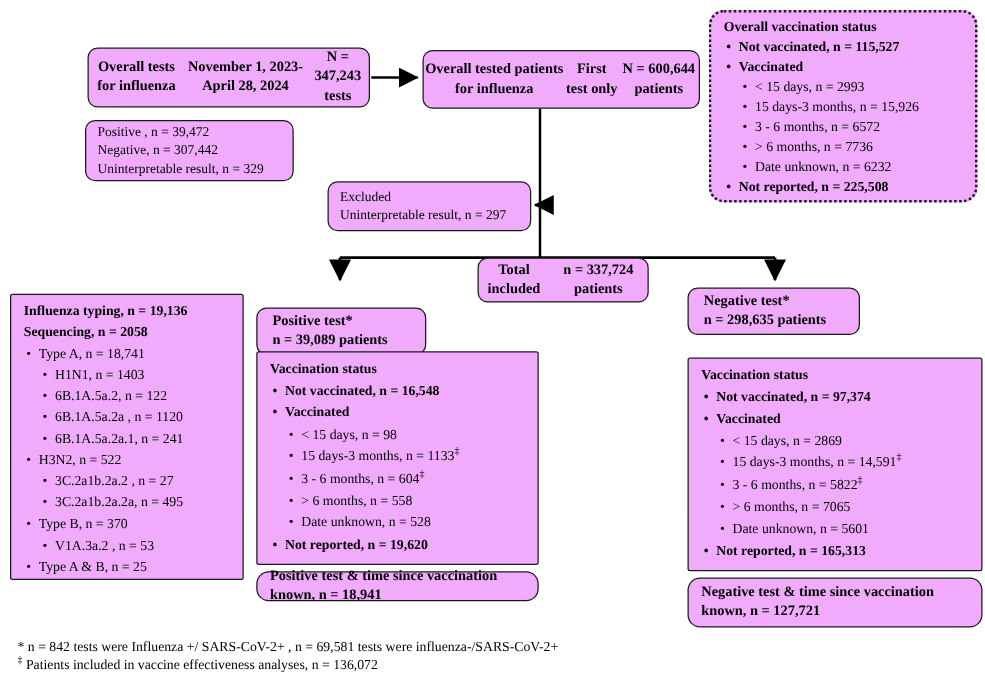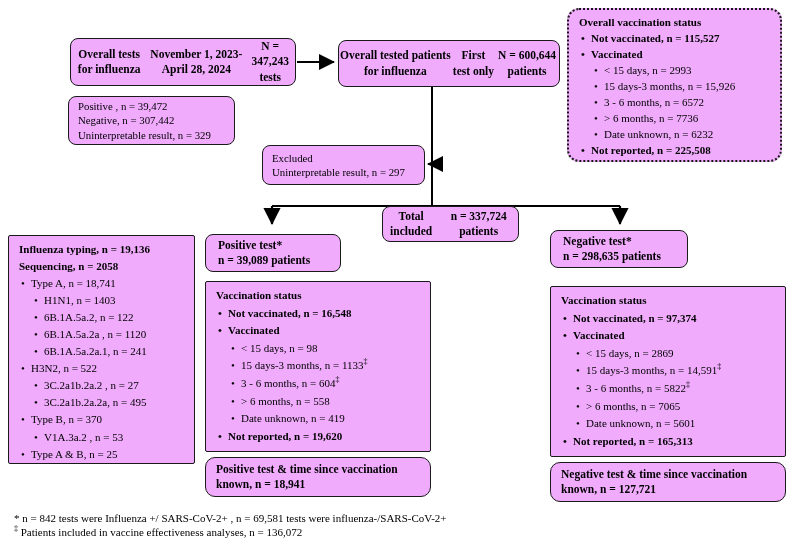--- a/index.html
+++ b/index.html
@@ -95,55 +95,55 @@
     <div class="li lvl2">6B.1A.5a.2a , n = 1120</div>
     <div class="li lvl2">6B.1A.5a.2a.1, n = 241</div>
     <div class="li lvl1">H3N2, n = 522</div>
     <div class="li lvl2">3C.2a1b.2a.2 , n = 27</div>
     <div class="li lvl2">3C.2a1b.2a.2a, n = 495</div>
     <div class="li lvl1">Type B, n = 370</div>
     <div class="li lvl2">V1A.3a.2 , n = 53</div>
     <div class="li lvl1">Type A &amp; B, n = 25</div>
   </div>
 
-  <div class="box center-left" style="left:205px;top:234px;width:136px;height:38px;justify-content:center;">
+  <div class="box center-left" style="left:205px;top:246px;width:136px;height:38px;justify-content:center;">
     <div>Positive test*</div>
     <div>n = 39,089 patients</div>
   </div>
 
   <div class="box center-left" style="left:550px;top:230px;width:138px;height:38px;">
     <div>Negative test*</div>
     <div>n = 298,635 patients</div>
   </div>
 
   <div class="box list-box lh-tall r16" style="left:205px;top:281px;width:226px;height:171px;">
     <div class="box-title">Vaccination status</div>
     <div class="li lvl1 bold">Not vaccinated, n = 16,548</div>
     <div class="li lvl1 bold">Vaccinated</div>
     <div class="li lvl2">&lt; 15 days, n = 98</div>
     <div class="li lvl2"><span>15 days-3 months, n = 1133</span><sup>‡</sup></div>
     <div class="li lvl2"><span>3 - 6 months, n = 604</span><sup>‡</sup></div>
     <div class="li lvl2">&gt; 6 months, n = 558</div>
-    <div class="li lvl2">Date unknown, n = 419</div>
+    <div class="li lvl2">Date unknown, n = 528</div>
     <div class="li lvl1 bold">Not reported, n = 19,620</div>
   </div>
 
   <div class="box list-box lh-tall r16" style="left:550px;top:286px;width:236px;height:171px;">
     <div class="box-title">Vaccination status</div>
     <div class="li lvl1 bold">Not vaccinated, n = 97,374</div>
     <div class="li lvl1 bold">Vaccinated</div>
     <div class="li lvl2">&lt; 15 days, n = 2869</div>
     <div class="li lvl2"><span>15 days-3 months, n = 14,591</span><sup>‡</sup></div>
     <div class="li lvl2"><span>3 - 6 months, n = 5822</span><sup>‡</sup></div>
     <div class="li lvl2">&gt; 6 months, n = 7065</div>
     <div class="li lvl2">Date unknown, n = 5601</div>
     <div class="li lvl1 bold">Not reported, n = 165,313</div>
   </div>
 
-  <div class="box known" style="left:205px;top:457px;width:226px;height:40px;">
+  <div class="box known" style="left:205px;top:457px;width:226px;height:24px;">
     <div>Positive test &amp; time since vaccination known, n = 18,941</div>
   </div>
 
   <div class="box known" style="left:550px;top:462px;width:236px;height:40px;">
     <div>Negative test &amp; time since vaccination known, n = 127,721</div>
   </div>
 
   <div class="foot" style="left:14px;top:512px;">* n = 842 tests were Influenza +/ SARS-CoV-2+ , n = 69,581 tests were influenza-/SARS-CoV-2+</div>
   <div class="foot" style="left:14px;top:526px;"><sup>‡</sup><span> Patients included in vaccine effectiveness analyses, n = 136,072</span></div>
 

